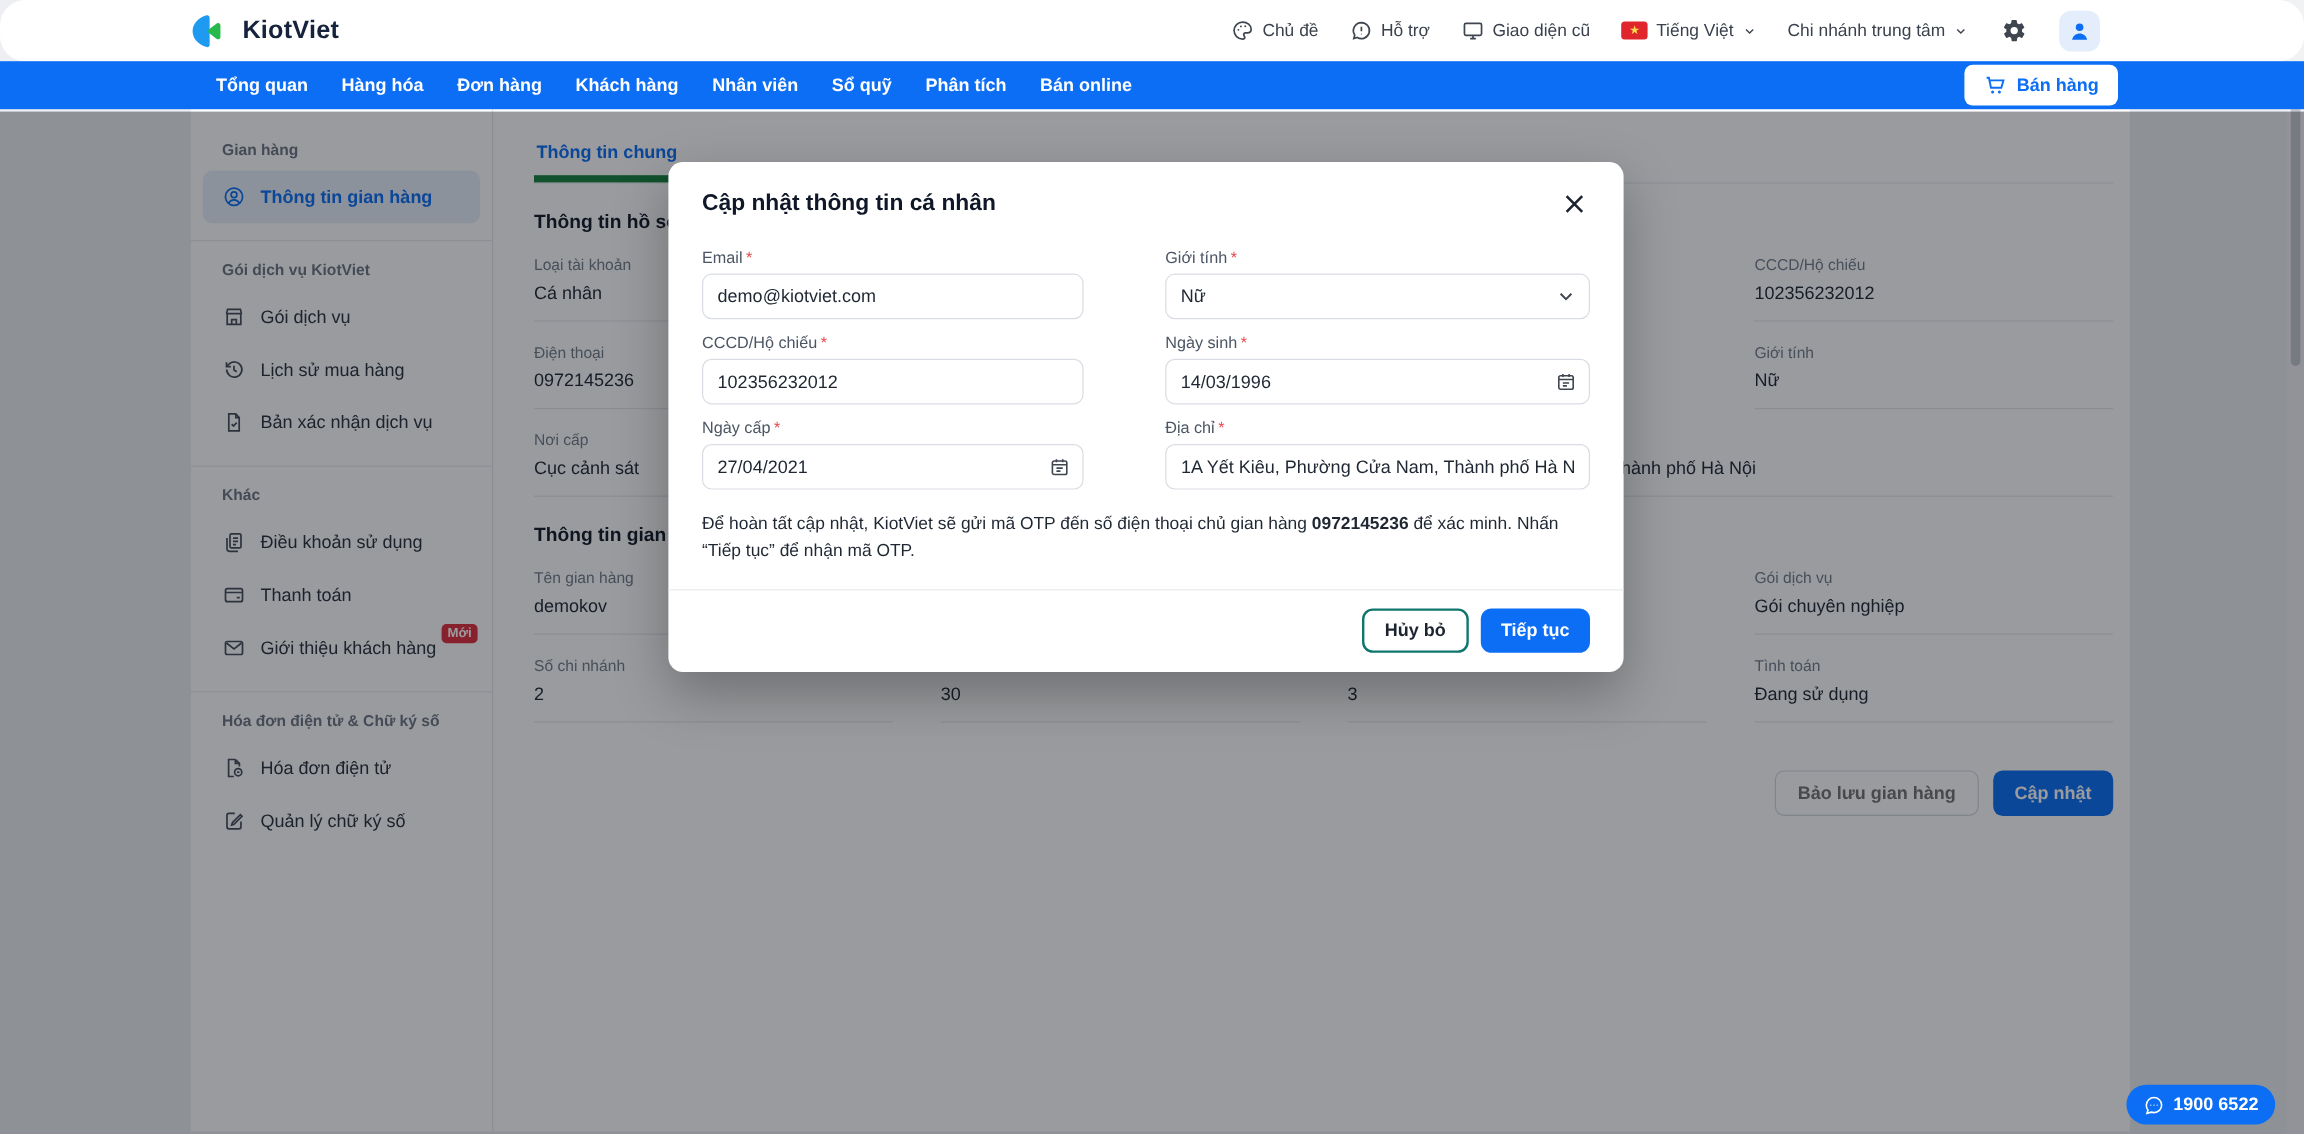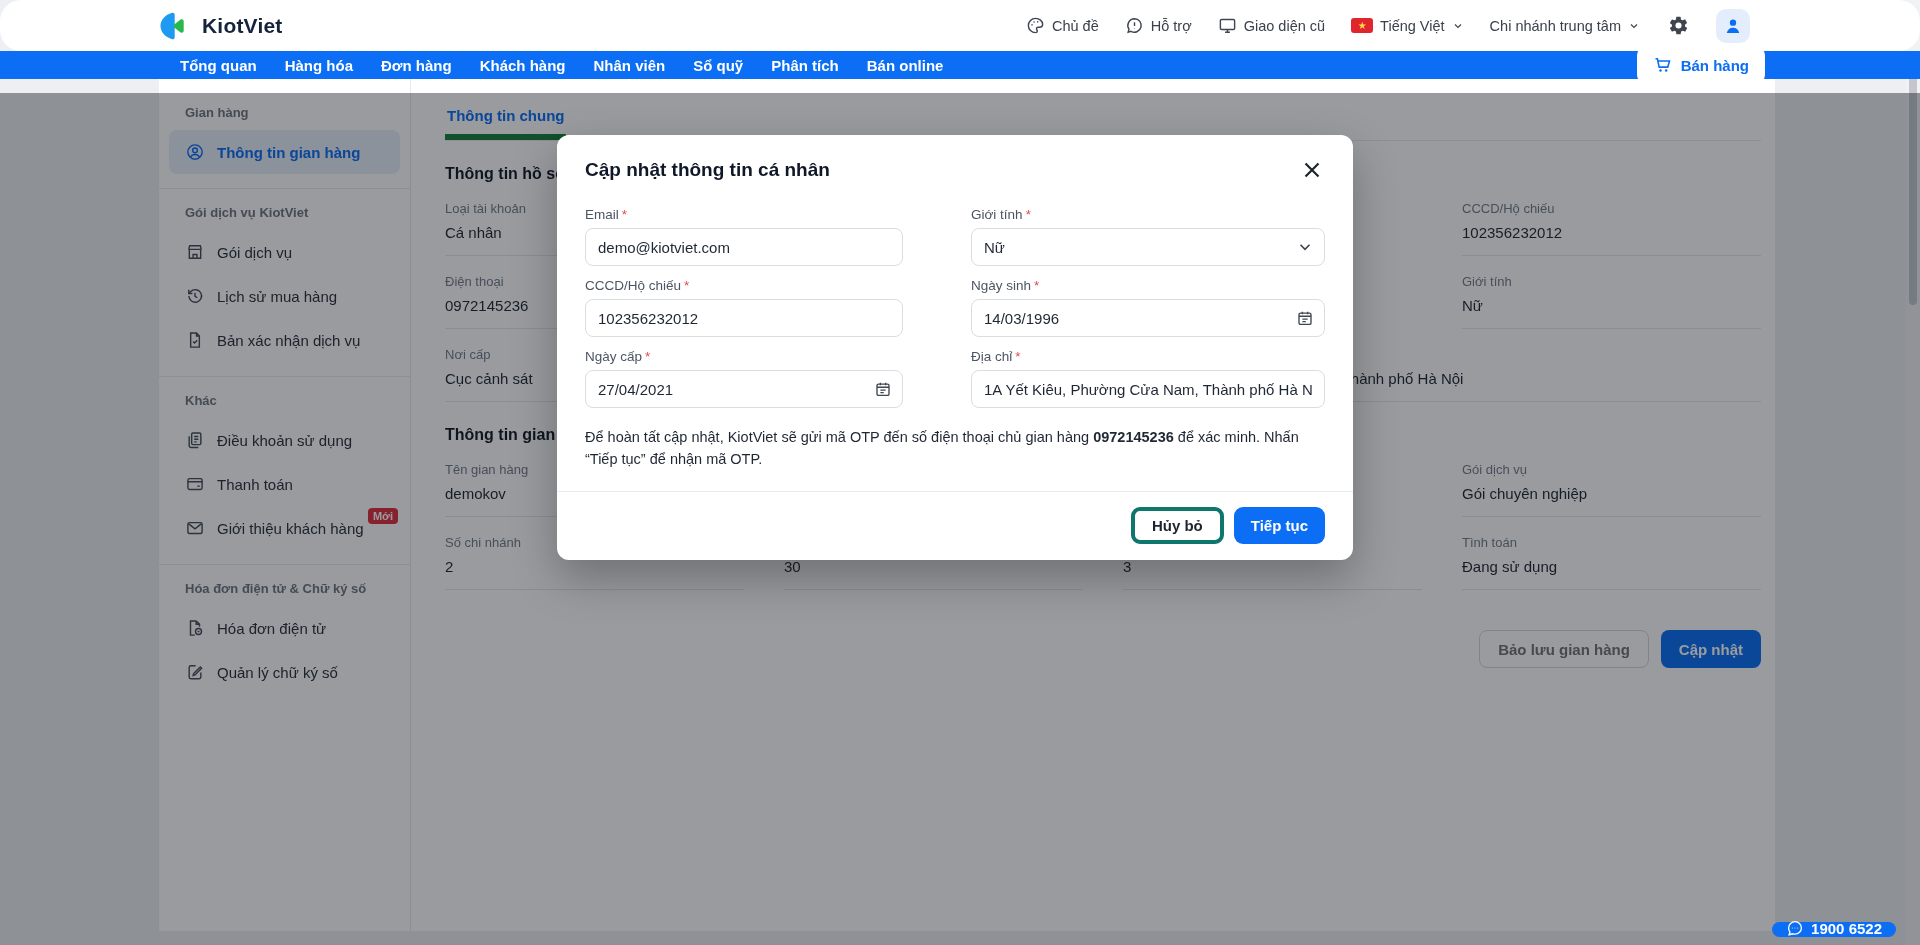--- a/index.html
+++ b/index.html
@@ -13,21 +13,21 @@
   .brand-text { font-size:21px; font-weight:800; color:#15233c; letter-spacing:.2px; }
   .header-right { margin-left:auto; display:flex; align-items:center; gap:26px; }
   .h-item { display:flex; align-items:center; gap:7px; font-size:14.5px; color:#3a414c; cursor:pointer; white-space:nowrap; }
   .h-icon { width:19px; height:19px; display:inline-flex; }
   .flag { width:22px; height:15px; background:#e0262c; border-radius:3px; display:inline-flex; align-items:center; justify-content:center; color:#ffd84d; font-size:10px; line-height:1; }
   .chev { width:12px; height:12px; display:inline-flex; }
   .gear-btn { width:24px; height:24px; display:inline-flex; align-items:center; justify-content:center; cursor:pointer; }
   .avatar-btn { width:34px; height:34px; border-radius:10px; background:#e4edfb; display:inline-flex; align-items:center; justify-content:center; cursor:pointer; }
 
   
-  .main-nav { height:28px; background:#0b6ef5; display:flex; align-items:center; padding:0 155px 0 180px; gap:28px; position:relative; z-index:10; }
+  .main-nav { height:40px; background:#0b6ef5; display:flex; align-items:center; padding:0 155px 0 180px; gap:28px; position:relative; z-index:10; }
   .nav-item { color:#fff; font-size:15px; font-weight:700; cursor:pointer; white-space:nowrap; }
   .sell-btn { margin-left:auto; background:#fff; color:#0b6ef5; font-size:15px; font-weight:700; height:34px; border:none; border-radius:7px; padding:0 16px; display:inline-flex; align-items:center; gap:8px; cursor:pointer; }
 
   
   .app-body { display:flex; margin:0 145px 0 159px; height:852px; background:#fff; }
   .sidebar { width:252px; border-right:1px solid #e7e9ed; padding-top:26px; flex-shrink:0; }
   .sb-section { padding-bottom:14px; }
   .sb-section + .sb-section { border-top:1px solid #e9ebee; padding-top:16px; }
   .sb-title { font-size:13px; font-weight:700; color:#6e7683; padding:0 26px; margin-bottom:10px; }
   .sb-item { display:flex; align-items:center; gap:12px; height:44px; margin:0 10px; padding:0 16px; border-radius:8px; font-size:15px; color:#2a313d; cursor:pointer; position:relative; }
@@ -65,25 +65,25 @@
   .mlabel { font-size:13.5px; color:#4b5563; margin-bottom:6px; display:block; }
   .req { color:#e5484d; margin-left:3px; }
   .input-wrap { position:relative; }
   .tinput { width:100%; height:38px; border:1px solid #d9dde3; border-radius:8px; padding:0 12px; font-size:15px; color:#1f2733; font-family:inherit; background:#fff; outline:none; }
   .tinput.with-icon { padding-right:38px; }
   .in-icon { position:absolute; right:11px; top:50%; transform:translateY(-50%); width:18px; height:18px; display:inline-flex; cursor:pointer; }
   .note { margin-top:18px; font-size:14.5px; line-height:1.55; color:#1f2733; }
   .note b { font-weight:700; }
   .modal-footer { margin:20px -28px 0; border-top:1px solid #e9eaec; padding:15px 28px 16px; display:flex; justify-content:flex-end; gap:10px; }
   .mbtn { height:37px; border-radius:9px; font-size:15px; font-weight:700; padding:0 17px; cursor:pointer; }
-  .mbtn-ghost { background:#fff; border:4px solid #0f766e; color:#1c2430; }
+  .mbtn-ghost { background:#fff; border:2px solid #0f766e; color:#1c2430; }
   .mbtn-primary { background:#0b6ef5; border:none; color:#fff; }
 
   
-  .chat-pill { position:absolute; right:24px; bottom:8px; height:15px; background:#0b6ef5; border:none; border-radius:17px; color:#fff; font-size:15px; font-weight:700; display:inline-flex; align-items:flex-end; gap:7px; padding:0 14px; cursor:pointer; z-index:60; }
+  .chat-pill { position:absolute; right:24px; bottom:8px; height:33px; background:#0b6ef5; border:none; border-radius:17px; color:#fff; font-size:15px; font-weight:700; display:inline-flex; align-items:center; gap:7px; padding:0 14px; cursor:pointer; z-index:60; }
 
   svg { display:block; width:100%; height:100%; }
 </style>
 </head>
 <body>
 
 <div class="screen">
 
   <header class="top-header">
     <div class="brand">

